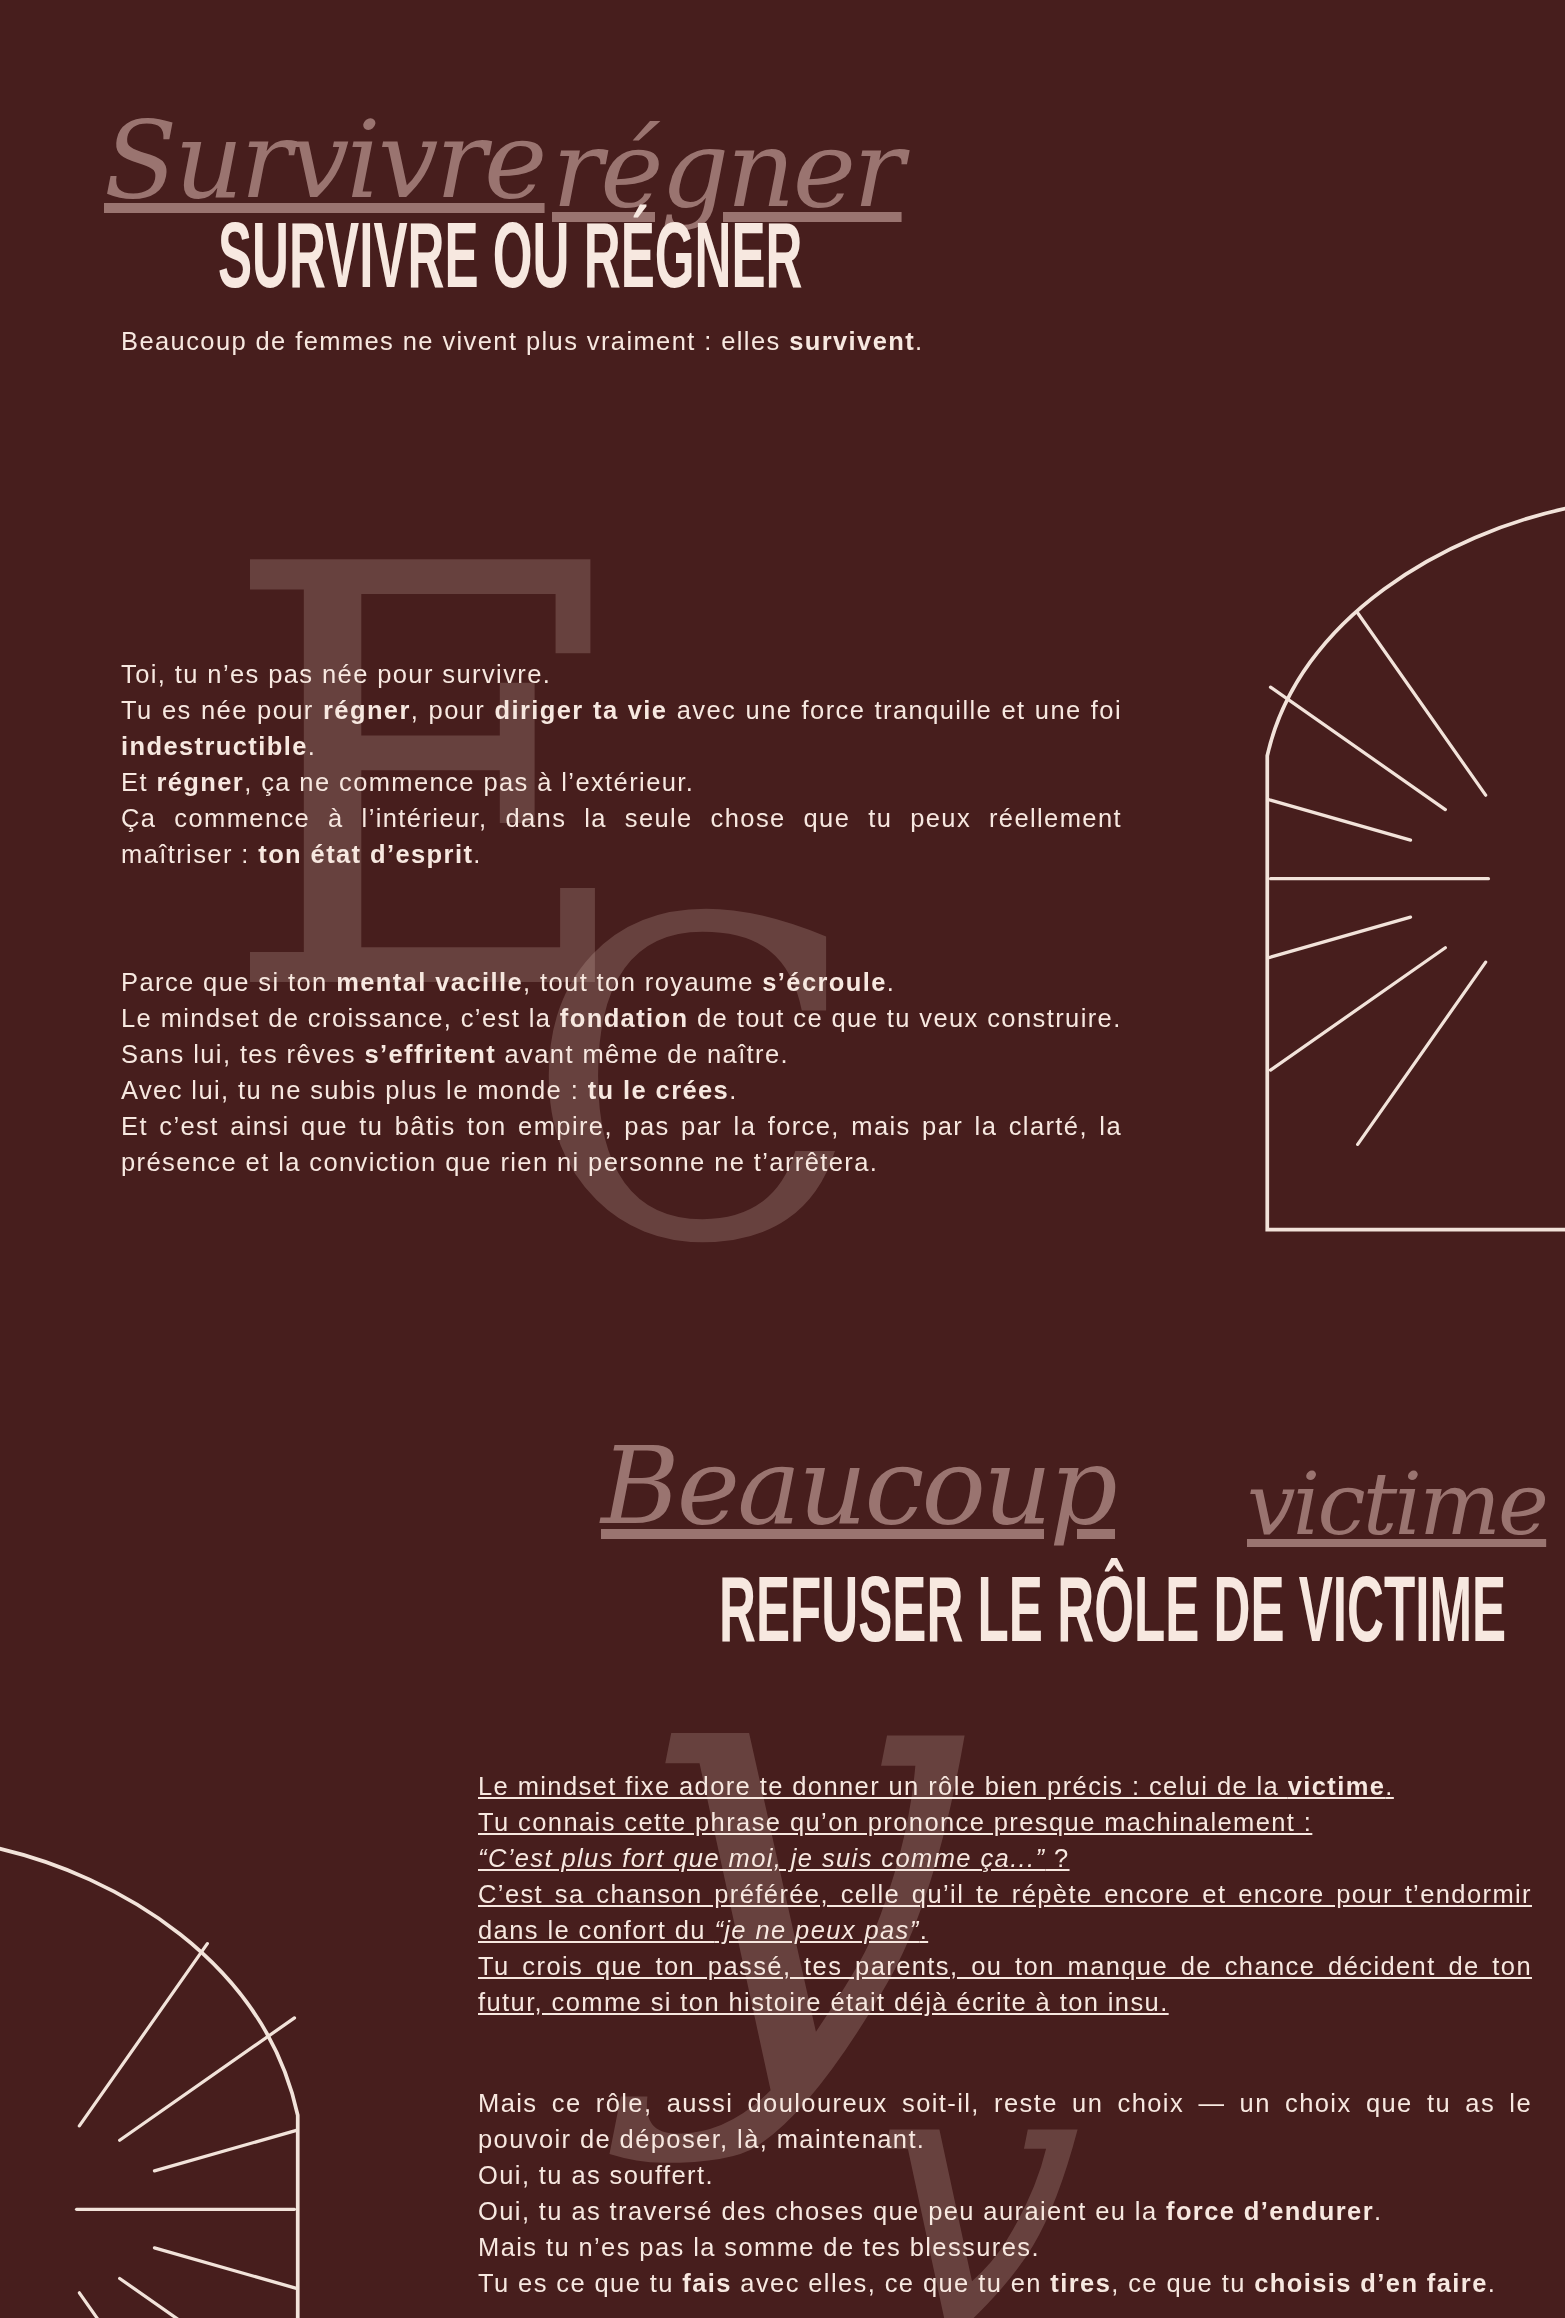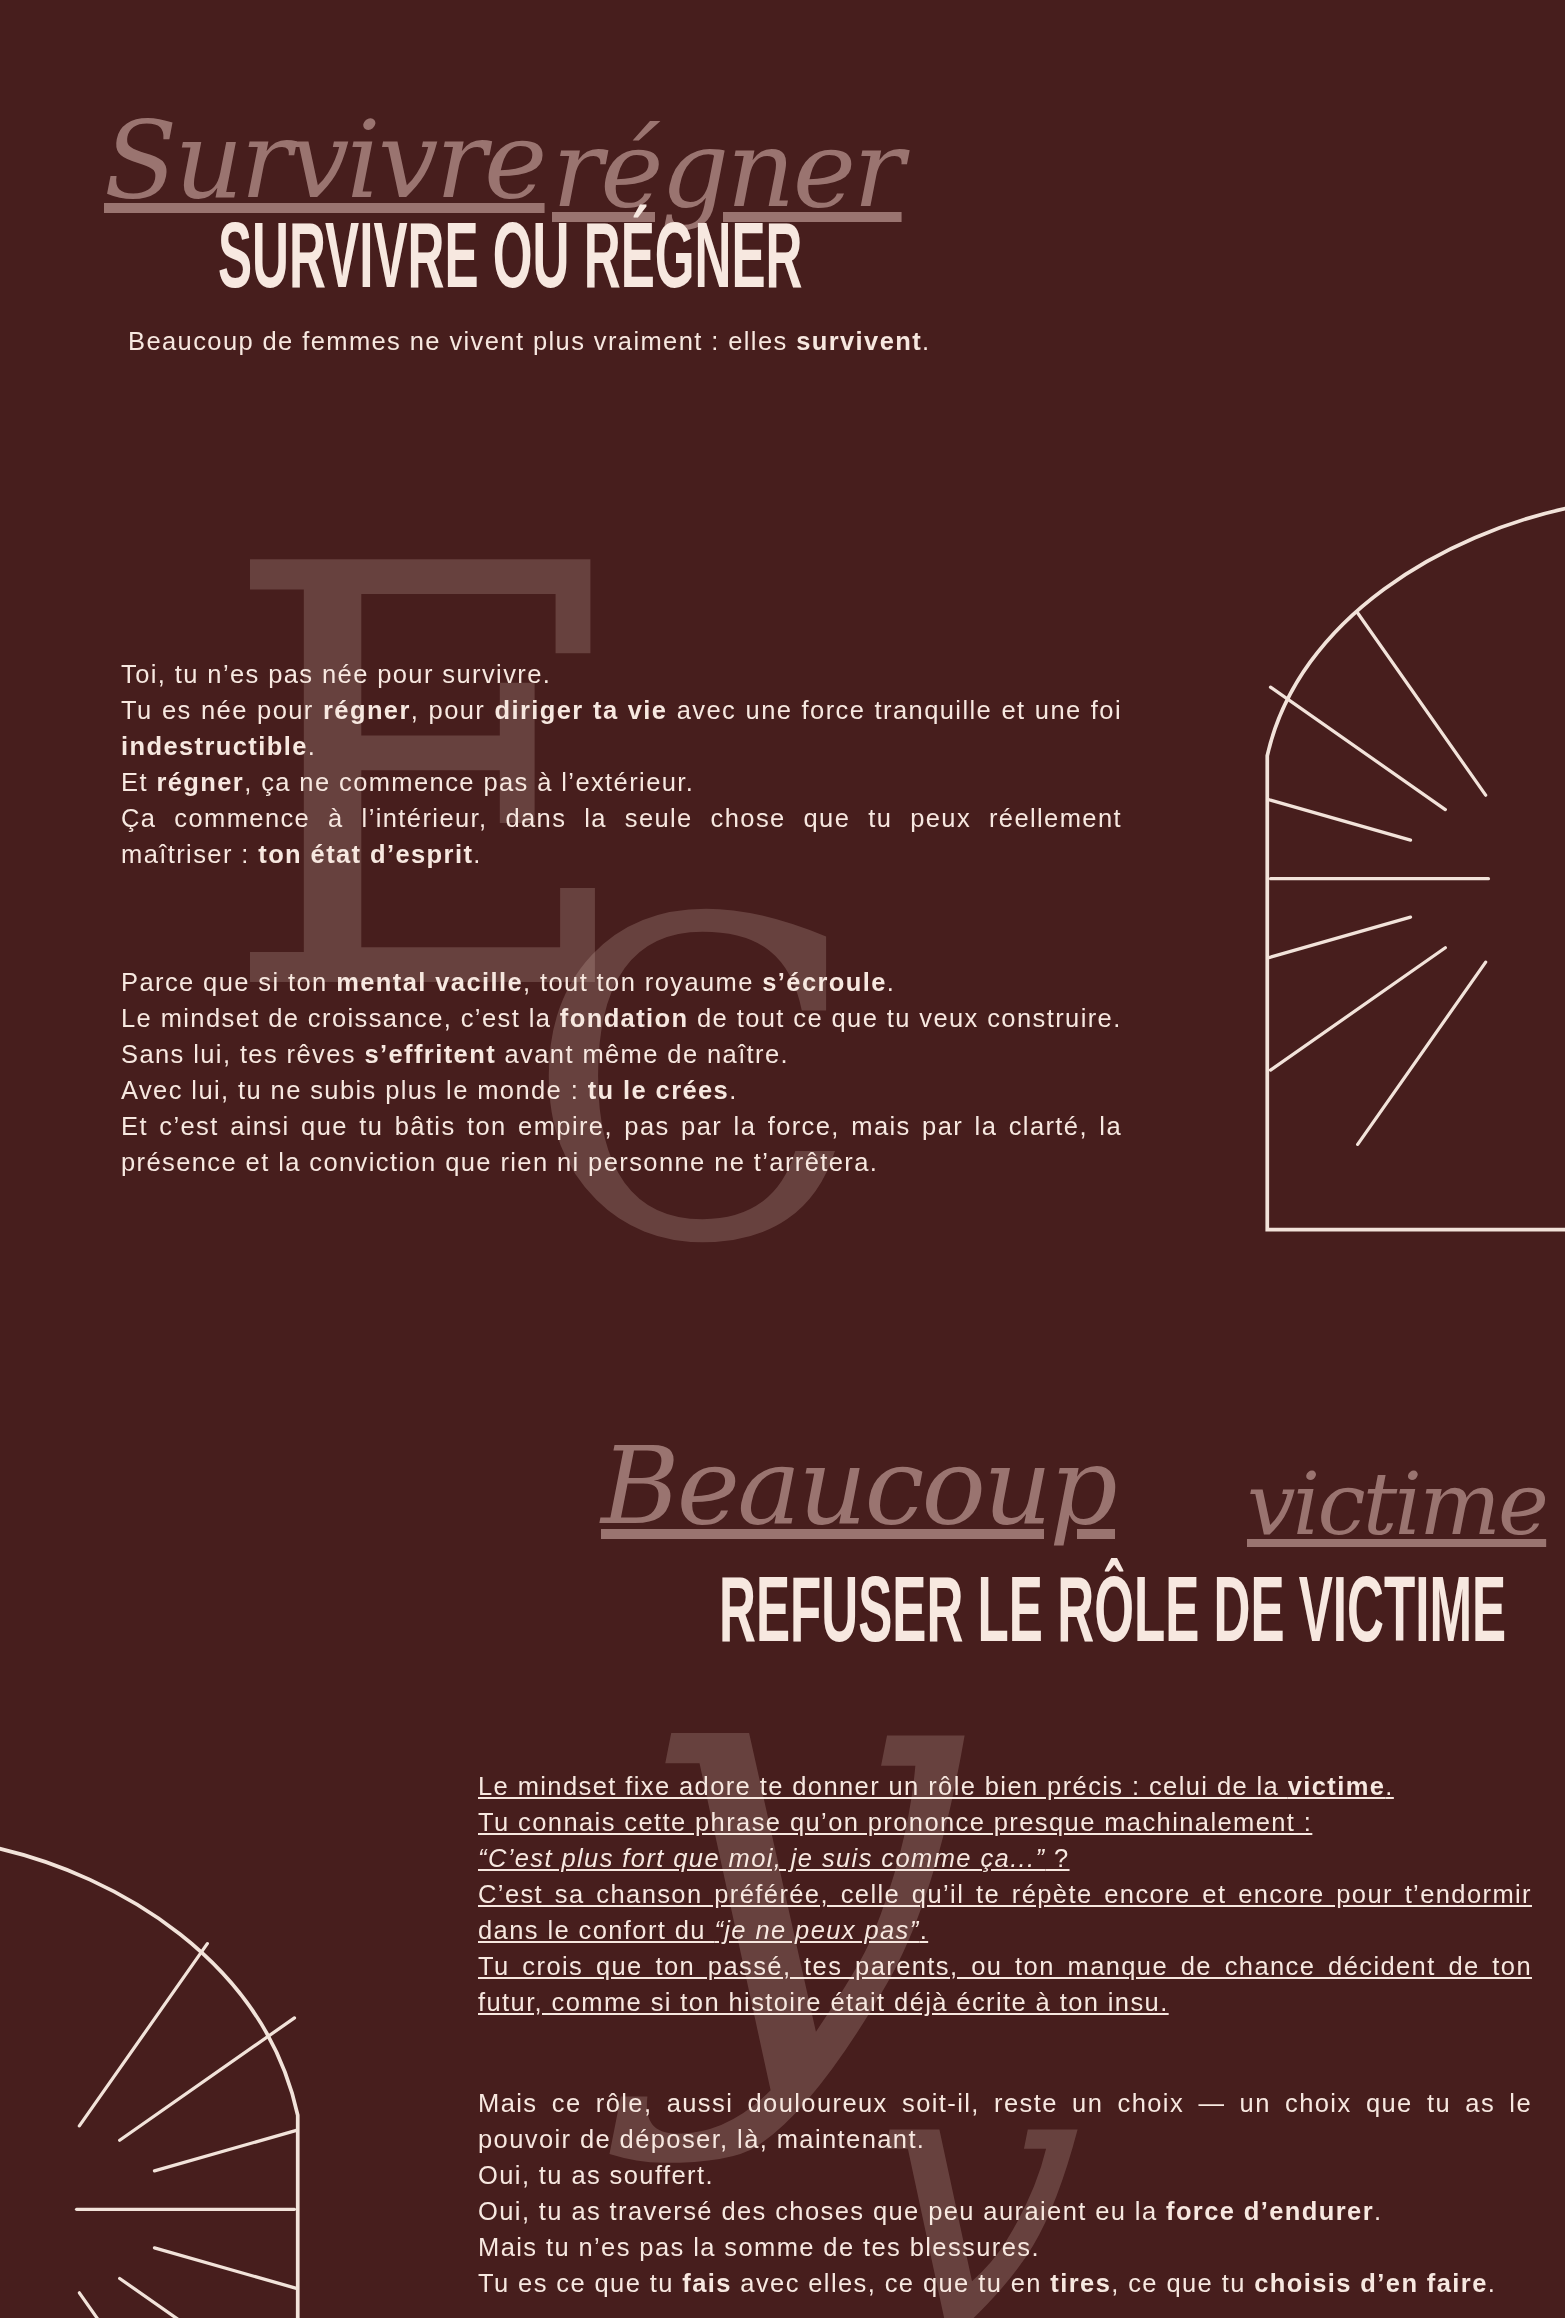--- a/index.html
+++ b/index.html
@@ -50,21 +50,21 @@
 
   
   .para{
     position:absolute;z-index:3;
     color:var(--ink,#f7e8e0);
     font-size:25.5px;line-height:36px;letter-spacing:1.4px;
     text-align:justify;
   }
   .sec1-p{left:121px;width:1001px;}
   .sec2-p{left:478px;width:1054px;}
-  .sec1-p1{top:297px;margin-left:7px;}
+  .sec1-p1{top:297px;}
   .sec1-p2{top:497px;}
   .sec1-p3{top:630px;}
   .sec1-p4{top:938px;}
   .sec1-p5{top:1322px;text-align:left;}
   .sec2-p1{top:1742px;text-decoration:underline;}
   .sec2-p2{top:2059px;}
 
   .para .b{font-weight:700;}
   .para .i{font-style:italic;}
   .para .u{

